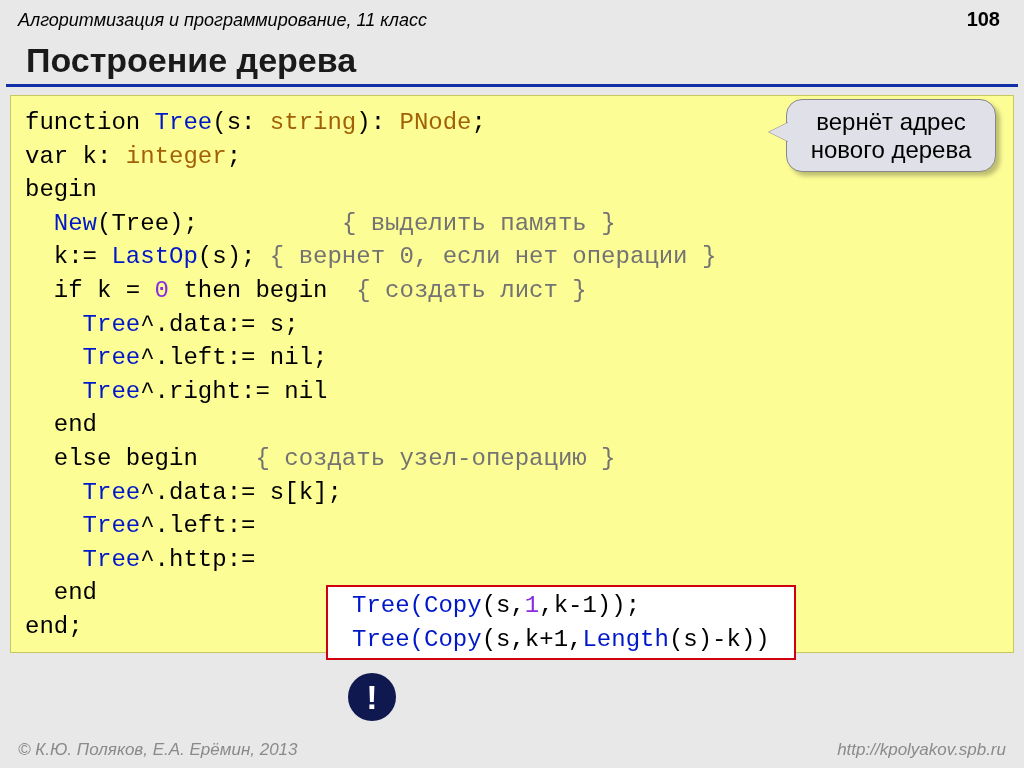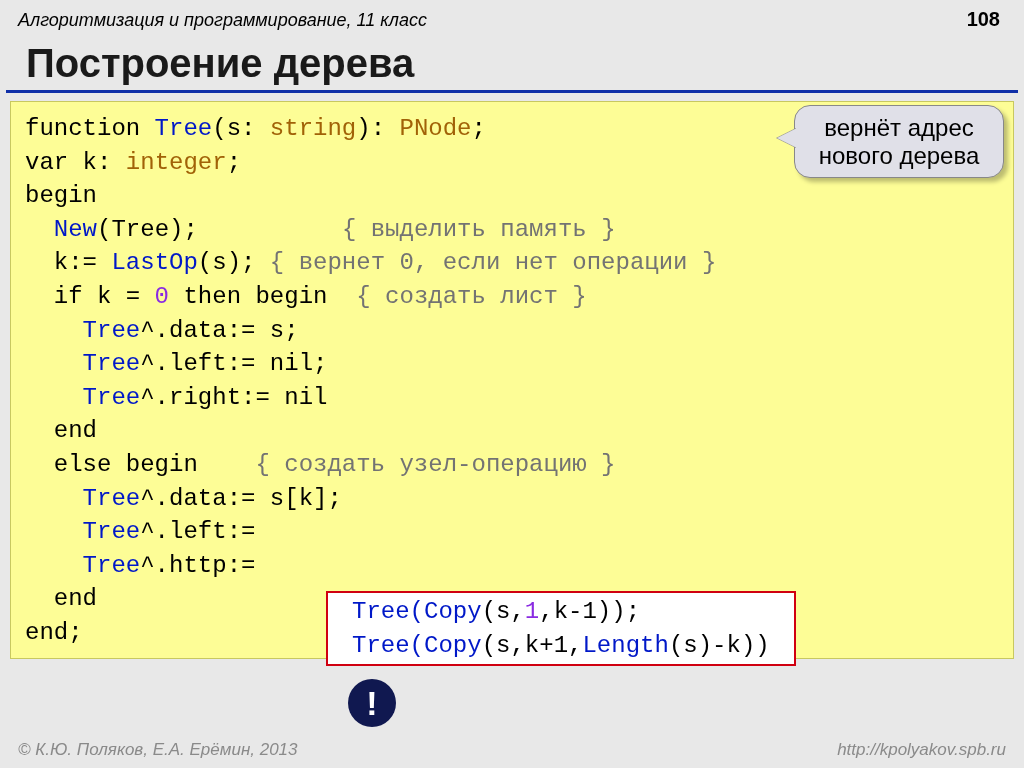--- a/index.html
+++ b/index.html
@@ -15,21 +15,21 @@
     display: flex;
     justify-content: space-between;
     align-items: flex-end;
     padding: 8px 24px 4px 18px;
     color: #000000;
     font-size: 18px;
     font-style: italic;
   }
   .page-num { font-weight: bold; font-style: normal; font-size: 20px; }
   .title {
-    font-size: 40px;
+    font-size: 34px;
     font-weight: bold;
     color: #1a1a1a;
     padding: 6px 20px 4px 20px;
     border-bottom: 3px solid #1030a8;
     margin: 0 6px 8px 6px;
   }
   .slide-area {
     position: relative;
     margin: 0 10px;
   }
@@ -45,21 +45,21 @@
     position: relative;
   }
   .kw { color: #000; }
   .blue { color: #0018c8; }
   .red { color: #a16207; text-align: right; }
   .green { color: #737373; margin-top: 24px; }
   .num0 { color: #8a2be2; }
   .callout {
     position: absolute;
     top: 4px;
-    right: 10px;
+    right: 18px;
     width: 210px;
     background: #e0e0e8;
     border: 1px solid #888;
     border-radius: 16px;
     padding: 8px 10px;
     font-family: Arial, sans-serif;
     font-size: 24px;
     text-align: center;
     color: #000;
     box-shadow: 4px 4px 4px rgba(0,0,0,.25);

